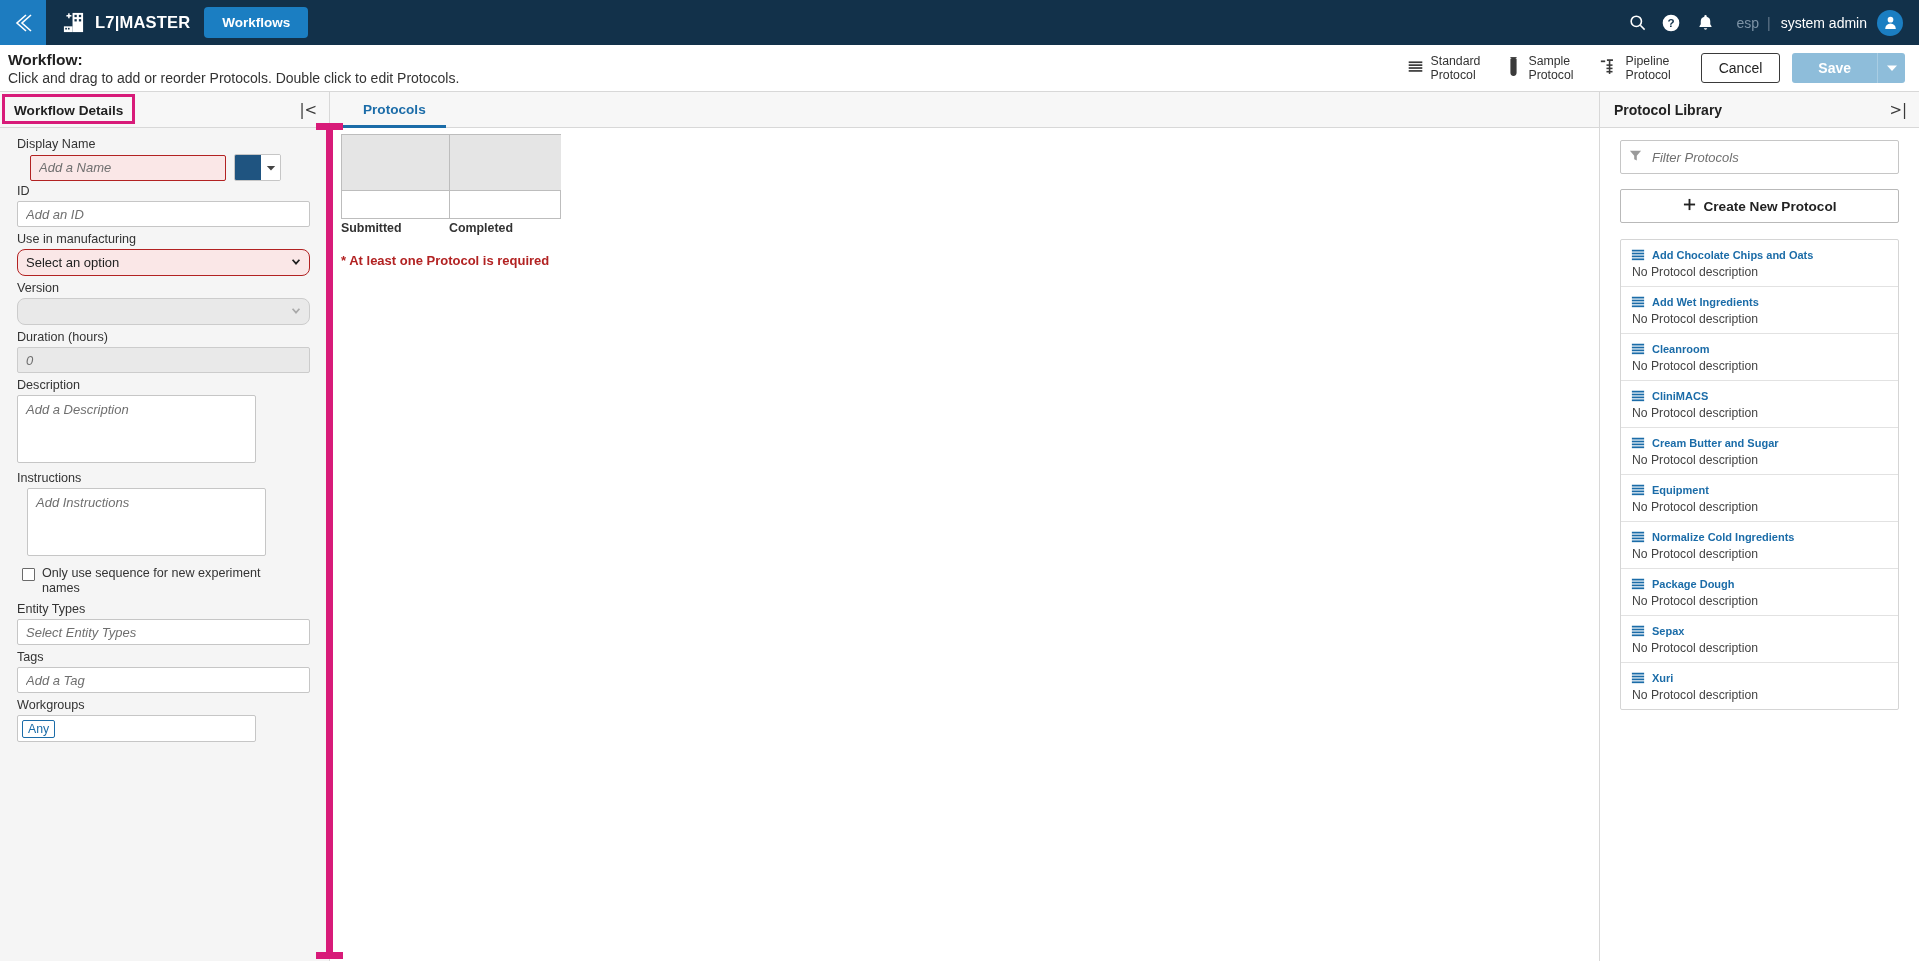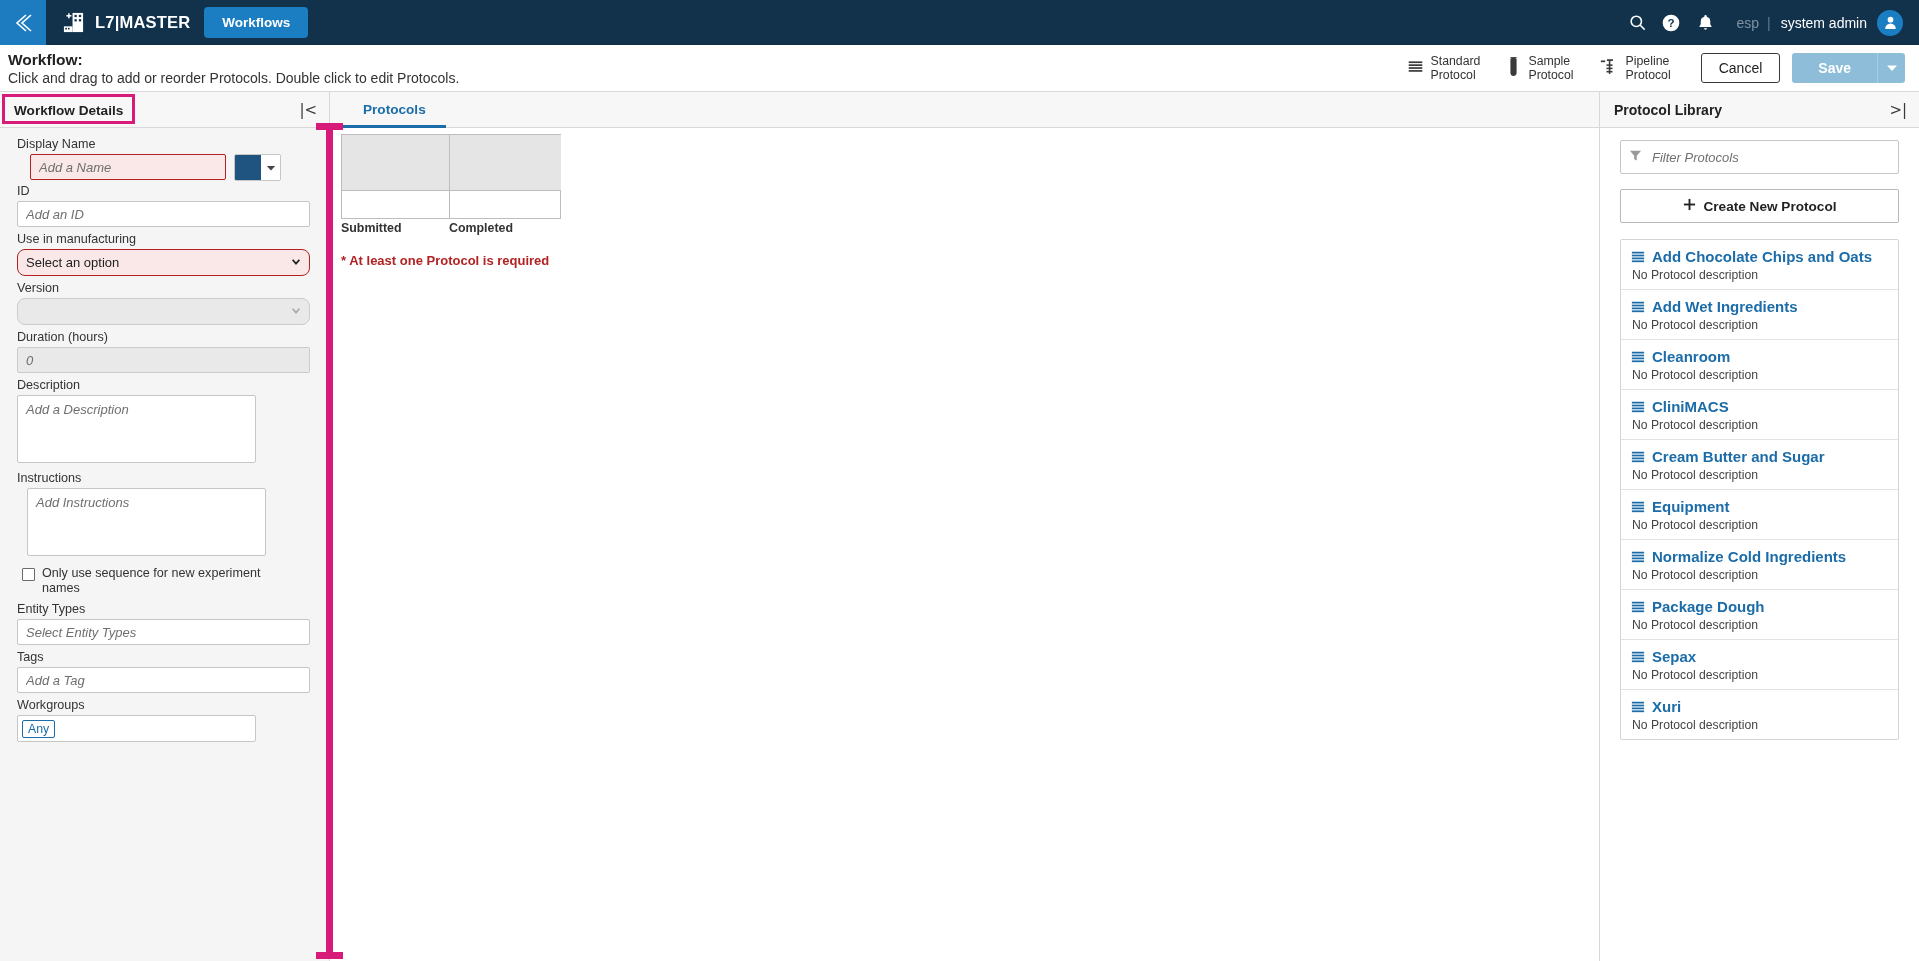--- a/index.html
+++ b/index.html
@@ -153,21 +153,21 @@
   .field { margin-bottom: 1px; }
   .flabel { font-size: 12.6px; color: #333; margin-bottom: 3px; display: block; }
   .finput {
     width: 293px; height: 26px; border: 1px solid #c6c6c6; border-radius: 2px;
     background: #fff; font-size: 13px; color: #333; padding: 0 8px;
     font-family: "Liberation Sans", sans-serif; outline: none;
   }
   .finput::placeholder { color: #6f6f6f; font-style: italic; }
   .finput.error { border: 1px solid #b22222; background: #fae7e7; }
   .finput.disabled { background: #e9e9e9; border-color: #ccc; color: #888; }
-  .row-inline { display: flex; align-items: flex-start; gap: 8px; padding-left: 13px; }
+  .row-inline { display: flex; align-items: center; gap: 8px; padding-left: 13px; }
   .name-input { width: 196px; }
   #color-swatch-wrap {
     display: flex; align-items: stretch; height: 27px;
     border: 1px solid #c6c6c6; border-radius: 2px; background: #fff;
     overflow: hidden; cursor: pointer;
   }
   #color-swatch { width: 26px; background: #1f5480; }
   #color-caret {
     width: 19px; display: flex; align-items: center; justify-content: center;
     background: #fff;
@@ -269,21 +269,21 @@
   #protocol-list {
     margin-top: 16px; border: 1px solid #d5d5d5; border-radius: 2px;
     background: #fff; overflow: hidden;
   }
   .plist-item {
     padding: 8px 10px 7px 10px; border-bottom: 1px solid #e2e2e2; cursor: pointer;
   }
   .plist-item:last-child { border-bottom: none; }
   .plist-title-row { display: flex; align-items: center; gap: 7px; }
   .plist-title {
-    font-size: 15px; font-weight: bold; color: #1b6ca8;
+    font-size: 11px; font-weight: bold; color: #1b6ca8;
   }
   .plist-desc { font-size: 12.2px; color: #444; margin-top: 3px; margin-left: 1px; }
   .bars-icon { display: block; flex: 0 0 auto; }
 </style>
 </head>
 <body>
 
 <div id="topnav">
   <div id="nav-back">
     <svg width="24" height="24" viewBox="0 0 24 24" fill="none" stroke="#ffffff" stroke-width="1.6">

